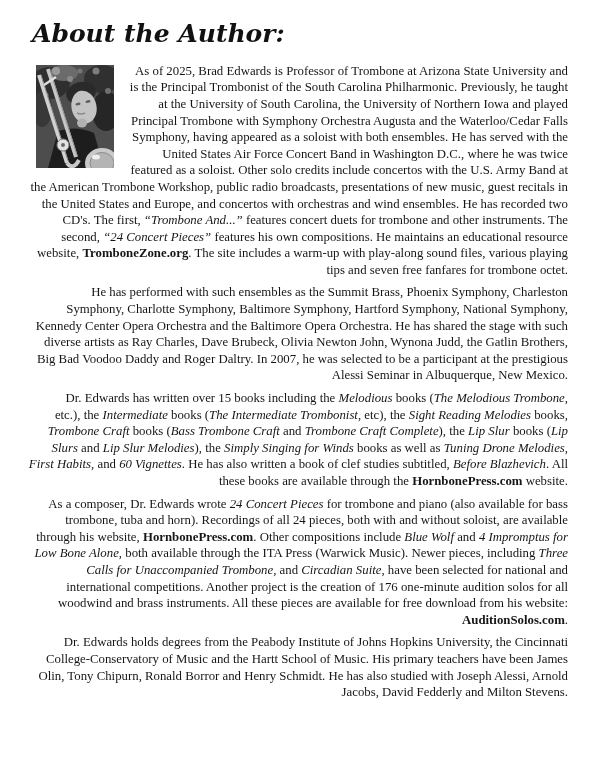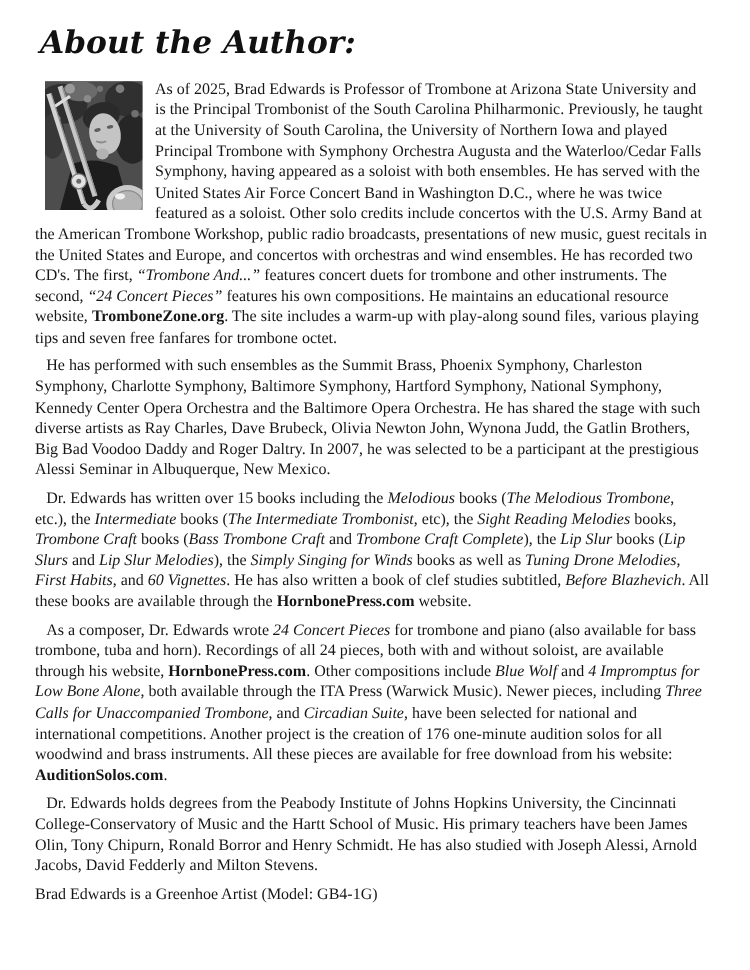--- a/index.html
+++ b/index.html
@@ -41,20 +41,21 @@
     width: 78px;
     height: 103px;
     margin: 2px 10px 3px 8px;
     overflow: hidden;
     background: #555;
   }
   .photo-float svg { display: block; }
   p.para {
     margin: 6px 4px 0 0;
     padding: 0;
+    text-align: right;
   }
   .bio p.para:first-of-type { margin-top: 0; }
   p.para.indent { text-indent: 9px; }
   .seg-plain {}
   .seg-italic { font-style: italic; }
   .seg-link { font-style: italic; text-underline-offset: 1px; }
   .seg-bold { font-weight: 700; }
 </style>
 </head>
 <body>
@@ -111,16 +112,15 @@
           <ellipse cx="60" cy="92" rx="4" ry="2.5" fill="#efefef"></ellipse>
         </g>
       </svg>
     </div>
 
   <p class="para"><span class="seg-plain">As of 2025, Brad Edwards is Professor of Trombone at Arizona State University and is the Principal Trombonist of the South Carolina Philharmonic. Previously, he taught at the University of South Carolina, the University of Northern Iowa and played Principal Trombone with Symphony Orchestra Augusta and the Waterloo/Cedar Falls Symphony, having appeared as a soloist with both ensembles. He has served with the United States Air Force Concert Band in Washington D.C., where he was twice featured as a soloist. Other solo credits include concertos with the U.S. Army Band at the American Trombone Workshop, public radio broadcasts, presentations of new music, guest recitals in the United States and Europe, and concertos with orchestras and wind ensembles. He has recorded two CD's. The first, </span><span class="seg-italic">“Trombone And...”</span><span class="seg-plain"> features concert duets for trombone and other instruments. The second, </span><span class="seg-italic">“24 Concert Pieces”</span><span class="seg-plain"> features his own compositions. He maintains an educational resource website, </span><span class="seg-bold">TromboneZone.org</span><span class="seg-plain">. The site includes a warm-up with play-along sound files, various playing tips and seven free fanfares for trombone octet.</span></p>
       <p class="para indent"><span class="seg-plain">He has performed with such ensembles as the Summit Brass, Phoenix Symphony, Charleston Symphony, Charlotte Symphony, Baltimore Symphony, Hartford Symphony, National Symphony, Kennedy Center Opera Orchestra and the Baltimore Opera Orchestra. He has shared the stage with such diverse artists as Ray Charles, Dave Brubeck, Olivia Newton John, Wynona Judd, the Gatlin Brothers, Big Bad Voodoo Daddy and Roger Daltry. In 2007, he was selected to be a participant at the prestigious Alessi Seminar in Albuquerque, New Mexico.</span></p>
       <p class="para indent"><span class="seg-plain">Dr. Edwards has written over 15 books including the </span><span class="seg-italic">Melodious</span><span class="seg-plain"> books (</span><span class="seg-link">The Melodious Trombone</span><span class="seg-plain">, etc.), the </span><span class="seg-italic">Intermediate</span><span class="seg-plain"> books (</span><span class="seg-link">The Intermediate Trombonist</span><span class="seg-plain">, etc), the </span><span class="seg-italic">Sight Reading Melodies</span><span class="seg-plain"> books, </span><span class="seg-italic">Trombone Craft</span><span class="seg-plain"> books (</span><span class="seg-link">Bass Trombone Craft</span><span class="seg-plain"> and </span><span class="seg-link">Trombone Craft Complete</span><span class="seg-plain">), the </span><span class="seg-italic">Lip Slur</span><span class="seg-plain"> books (</span><span class="seg-link">Lip Slurs</span><span class="seg-plain"> and </span><span class="seg-link">Lip Slur Melodies</span><span class="seg-plain">), the </span><span class="seg-italic">Simply Singing for Winds</span><span class="seg-plain"> books as well as </span><span class="seg-link">Tuning Drone Melodies</span><span class="seg-plain">, </span><span class="seg-link">First Habits</span><span class="seg-plain">, and </span><span class="seg-link">60 Vignettes</span><span class="seg-plain">. He has also written a book of clef studies subtitled, </span><span class="seg-link">Before Blazhevich</span><span class="seg-plain">. All these books are available through the </span><span class="seg-bold">HornbonePress.com</span><span class="seg-plain"> website.</span></p>
       <p class="para indent"><span class="seg-plain">As a composer, Dr. Edwards wrote </span><span class="seg-link">24 Concert Pieces</span><span class="seg-plain"> for trombone and piano (also available for bass trombone, tuba and horn). Recordings of all 24 pieces, both with and without soloist, are available through his website, </span><span class="seg-bold">HornbonePress.com</span><span class="seg-plain">. Other compositions include </span><span class="seg-link">Blue Wolf</span><span class="seg-plain"> and </span><span class="seg-link">4 Impromptus for Low Bone Alone</span><span class="seg-plain">, both available through the ITA Press (Warwick Music). Newer pieces, including </span><span class="seg-link">Three Calls for Unaccompanied Trombone</span><span class="seg-plain">, and </span><span class="seg-link">Circadian Suite</span><span class="seg-plain">, have been selected for national and international competitions. Another project is the creation of 176 one-minute audition solos for all woodwind and brass instruments. All these pieces are available for free download from his website: </span><span class="seg-bold">AuditionSolos.com</span><span class="seg-plain">.</span></p>
       <p class="para indent"><span class="seg-plain">Dr. Edwards holds degrees from the Peabody Institute of Johns Hopkins University, the Cincinnati College-Conservatory of Music and the Hartt School of Music. His primary teachers have been James Olin, Tony Chipurn, Ronald Borror and Henry Schmidt. He has also studied with Joseph Alessi, Arnold Jacobs, David Fedderly and Milton Stevens.</span></p>
-      <p class="para"><span class="seg-plain">Brad Edwards is a Greenhoe Artist (Model: GB4-1G)</span></p>
     </div>
 
 </div>
 
 </body></html>

